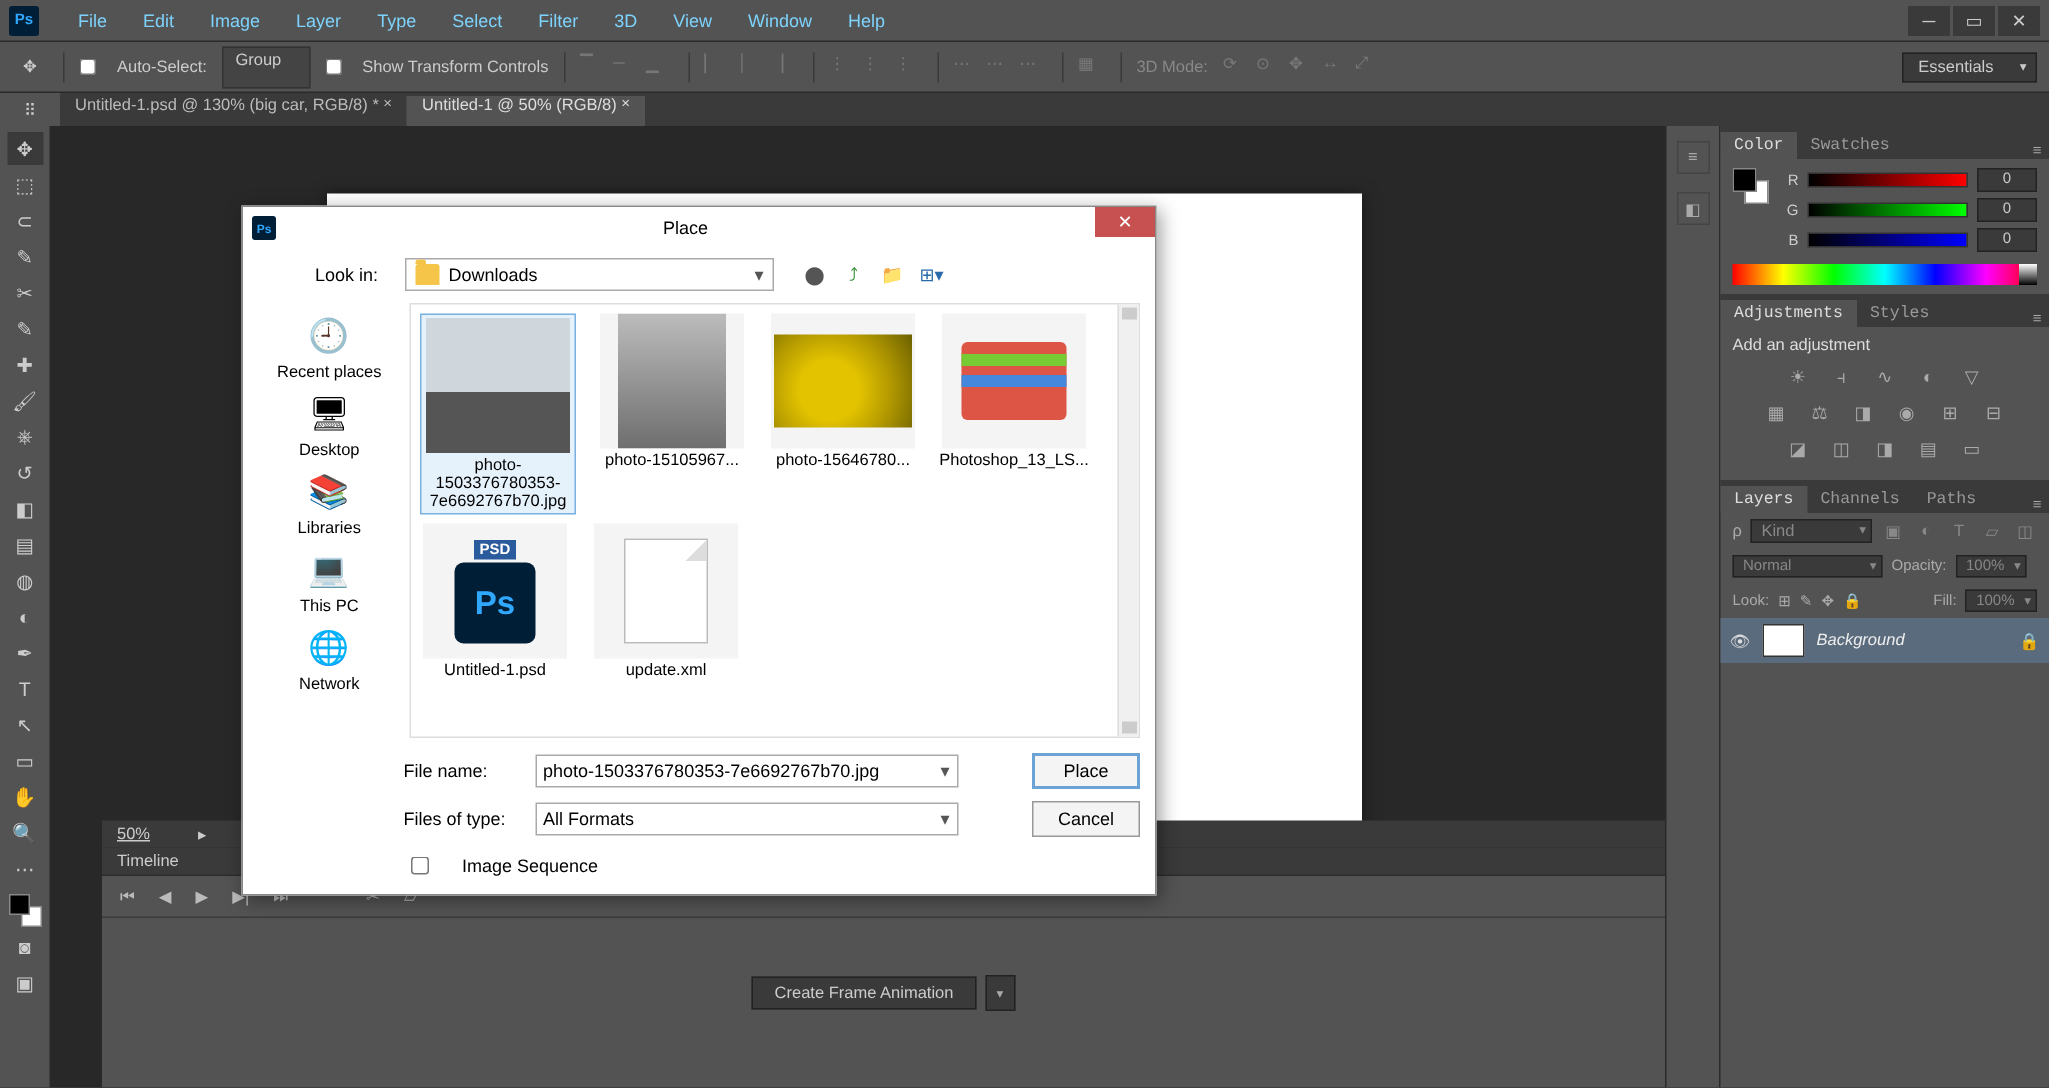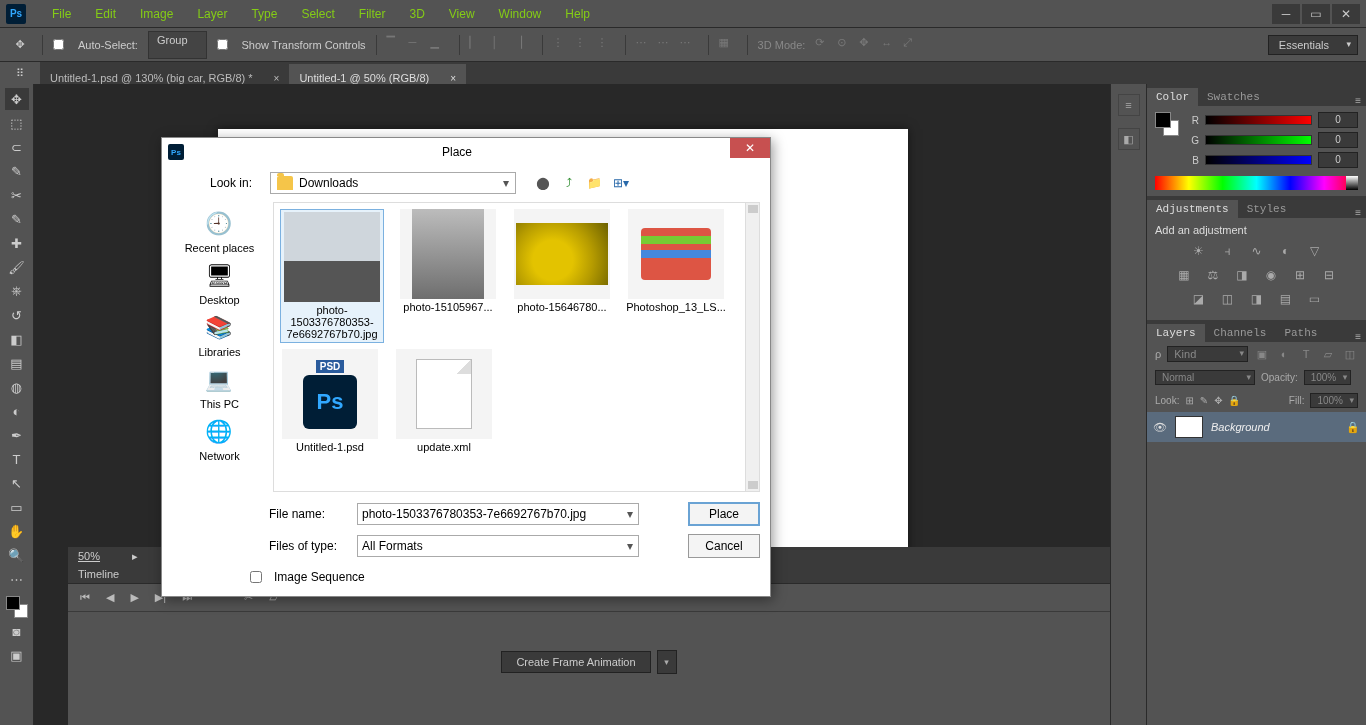--- a/index.html
+++ b/index.html
@@ -1,40 +1,40 @@
 <!DOCTYPE html>
 <html><head>
 <meta charset="utf-8">
 <style>
 * { margin: 0; padding: 0; box-sizing: border-box; font-family: "Segoe UI", Tahoma, sans-serif; user-select: none; }
 body { width: 1366px; height: 725px; background: #535353; overflow: hidden; position: relative; color: #ccc; font-size: 11px; }
 
 
 .menubar { height: 28px; background: #535353; display: flex; align-items: center; padding: 0 6px; border-bottom: 1px solid #2a2a2a; }
 .ps-logo { width: 20px; height: 20px; background: #001e36; color: #31a8ff; font-weight: bold; font-size: 10px; display: flex; align-items: center; justify-content: center; border-radius: 2px; margin-right: 14px; }
-.menu-item { color: #84cc16; padding: 0 12px; font-size: 12px; cursor: default; }
+.menu-item { color: #7dd3fc; padding: 0 12px; font-size: 12px; cursor: default; }
 .win-controls { margin-left: auto; display: flex; gap: 2px; }
 .win-btn { width: 28px; height: 20px; background: #3a3a3a; display: flex; align-items: center; justify-content: center; color: #ccc; font-size: 12px; }
 
 
 .optbar { height: 34px; background: #535353; border-bottom: 1px solid #2a2a2a; display: flex; align-items: center; padding: 0 8px; gap: 10px; }
 .opt-icon { width: 24px; height: 20px; display: flex; align-items: center; justify-content: center; }
 .opt-check { display: flex; align-items: center; gap: 14px; color: #ccc; font-size: 11px; }
 .opt-check input { width: 11px; height: 11px; }
 .opt-drop { background: #444; border: 1px solid #333; padding: 2px 18px 12px 8px; font-size: 11px; color: #ccc; position: relative; }
 .opt-sep { width: 1px; height: 20px; background: #3a3a3a; }
 .opt-btn-grp { display: flex; gap: 4px; }
 .opt-dimbtn { width: 18px; height: 18px; opacity: 0.3; }
 .workspace-sel { margin-left: auto; background: #3a3a3a; border: 1px solid #222; padding: 3px 28px 3px 10px; font-size: 11px; position: relative; }
 .workspace-sel::after { content: "▾"; position: absolute; right: 6px; font-size: 9px; }
 
 
 .tabbar { height: 22px; background: #3a3a3a; display: flex; align-items: flex-end; padding-left: 40px; }
 .tabbar-handle { position: absolute; left: 0; width: 40px; height: 22px; display: flex; align-items: center; justify-content: center; background: #535353; }
-.doc-tab { height: 20px; padding: 0 10px; font-size: 11px; color: #bbb; display: flex; align-items: flex-end; gap: 21px; }
+.doc-tab { height: 20px; padding: 0 10px; font-size: 11px; color: #bbb; display: flex; align-items: flex-start; gap: 3px; }
 .doc-tab.active { background: #535353; color: #ddd; }
 .tab-close { font-size: 10px; cursor: pointer; }
 
 
 .main { position: absolute; top: 84px; left: 0; right: 0; bottom: 0; display: flex; }
 .toolbox { width: 34px; background: #535353; border-right: 1px solid #2a2a2a; display: flex; flex-direction: column; align-items: center; padding-top: 4px; gap: 2px; }
 .tool { width: 24px; height: 22px; display: flex; align-items: center; justify-content: center; color: #ccc; font-size: 13px; }
 .tool.active { background: #3a3a3a; }
 .fgbg { width: 22px; height: 22px; position: relative; margin-top: 4px; }
 .fgbg .fg { position: absolute; left: 0; top: 0; width: 14px; height: 14px; background: #000; border: 1px solid #888; }
@@ -119,21 +119,21 @@
 .dlg-scroll{ width:14px; background:#f0f0f0; border-left:1px solid #ddd; position:absolute; right:0; top:0; bottom:0;}
 .dlg-scroll .s1{position:absolute;top:2px;width:10px;left:2px;height:8px;background:#ccc;}
 .dlg-scroll .s2{position:absolute;bottom:2px;width:10px;left:2px;height:8px;background:#ccc;}
 .dlg-bottom{ padding-top:10px; display:flex; flex-direction:column; gap:8px;}
 .dlg-row2{ display:flex; align-items:center; }
 .dlg-row2 .lbl{ width:100px; padding-left:12px; padding-right:4px; text-align:left; margin-left:85px;}
 .dlg-input{ flex:0 0 282px; height:22px; border:1px solid #aaa; padding:0 4px; font-size:12px; position:relative; background:#fff; display:flex; align-items:center;}
 .dlg-input::after{content:"▾";position:absolute;right:5px;color:#555;}
 .dlg-btn{ width:72px; height:24px; border:1px solid #999; background:#f4f4f4; display:flex;align-items:center;justify-content:center;}
 .dlg-btn.primary{ border:2px solid #6aa3d4;}
-.dlg-seq{ display:flex; align-items:center; gap:12px; margin-left:78px; margin-top:4px;}
+.dlg-seq{ display:flex; align-items:center; gap:22px; margin-left:102px; margin-top:4px;}
 .dlg-seq input{width:12px;height:12px;}
 
 
 .th-car{background:linear-gradient(to bottom,#cfd6dc 55%,#555 55%);}
 .th-mist{background:linear-gradient(to bottom,#bcbcbc,#6e6e6e);width:72px;}
 .th-road{background:linear-gradient(170deg,#3b3b3b 50%,#6b5a3e 50%);width:72px;}
 .th-flower{background:radial-gradient(circle at 40% 60%,#e3c300 30%,#b59b00 60%,#6b6000);width:92px;height:62px;}
 .th-street{background:linear-gradient(to top,#7b6a55 40%,#a6cbe7 40%);width:72px;}
 .th-rar{display:flex;align-items:center;justify-content:center;}
 .th-rar .stack{width:70px;height:52px;background:linear-gradient(#d54,#d54);border-radius:4px;position:relative;}

